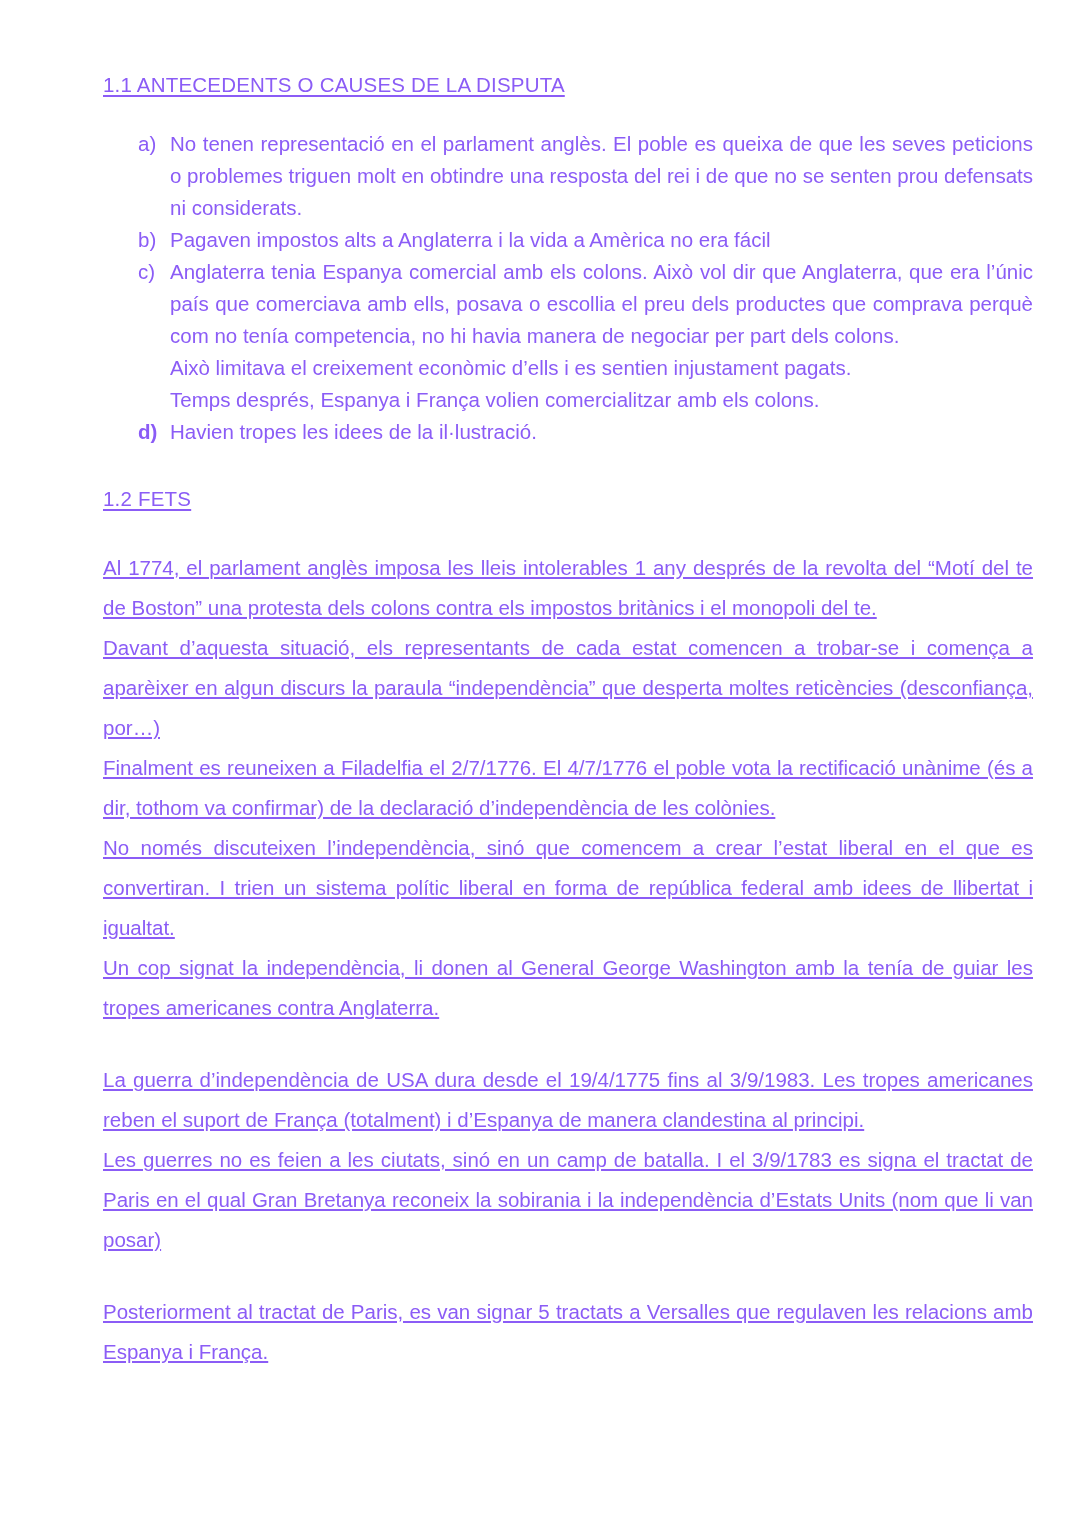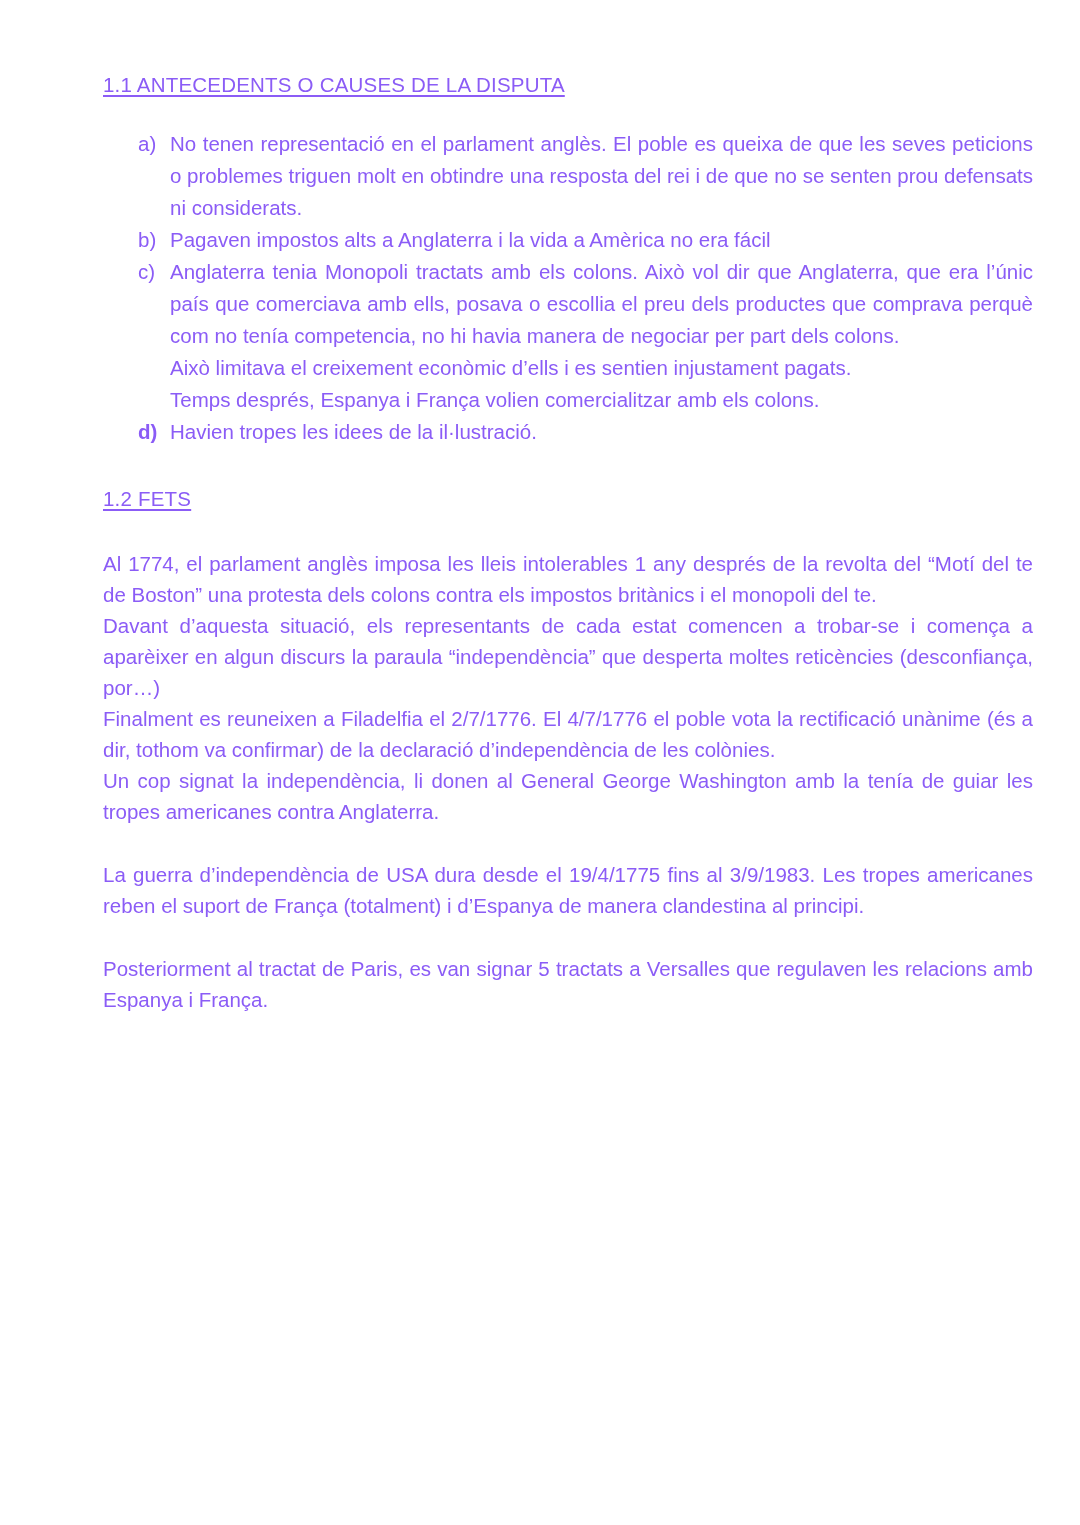--- a/index.html
+++ b/index.html
@@ -78,24 +78,25 @@
 
   .para-block {
     margin-top: 34px;
   }
   .para-block.tight {
     margin-top: 0;
   }
   p.body {
     margin: 0;
     font-size: 20.5px;
-    line-height: 31px;
+    line-height: 40px;
     text-align: justify;
     text-justify: inter-word;
     text-align-last: left;
+    text-decoration: underline;
   }
   .gap-line {
     height: 32px;
   }
   .justify-all {
     text-align: justify;
     text-justify: inter-word;
   }
 </style>
 </head>
@@ -113,47 +114,49 @@
         <b>No tenen representació en el parlament anglès.</b><span> El poble es queixa de que les seves peticions o problemes triguen molt en obtindre una resposta del rei i de que no se senten prou defensats ni considerats.</span>
       </li>
 
       <li>
         <span class="marker">b)</span>
         <b>Pagaven impostos alts a Anglaterra</b><span> i la vida a Amèrica no era fácil</span>
       </li>
 
       <li>
         <span class="marker">c)</span>
-        <b>Anglaterra tenia Monopoli tractats amb els colons.</b><span> Això vol dir que Anglaterra, que era l’únic país que comerciava amb ells, posava o escollia el preu dels productes que comprava perquè com no tenía competencia, no hi havia manera de negociar per part dels colons.</span>
+        <b>Anglaterra tenia Espanya comercial amb els colons.</b><span> Això vol dir que Anglaterra, que era l’únic país que comerciava amb ells, posava o escollia el preu dels productes que comprava perquè com no tenía competencia, no hi havia manera de negociar per part dels colons.</span>
         <span class="sub-line nolast">Això limitava el creixement econòmic d’ells i es sentien injustament pagats.</span>
         <span class="sub-line nolast">Temps després, Espanya i França volien comercialitzar amb els colons.</span>
       </li>
 
       <li class="bold-marker">
         <span class="marker">d)</span>
         <b>Havien tropes les idees de la il·lustració.</b><span></span>
       </li>
 
     </ul>
 
     <div class="para-block" style="margin-top:36px;">
       <div class="section-heading">1.2 FETS</div>
     </div>
 
     <div class="para-block">
       <p class="body justify-all">Al 1774, el parlament anglès imposa les lleis intolerables 1 any després de la revolta del “Motí del te de Boston” una protesta dels colons contra els impostos britànics i el monopoli del te.</p>
       <p class="body justify-all">Davant d’aquesta situació, els representants de cada estat comencen a trobar-se i comença a aparèixer en algun discurs la paraula “independència” que desperta moltes reticències (desconfiança, por…)</p>
       <p class="body justify-all">Finalment es reuneixen a Filadelfia el 2/7/1776. El 4/7/1776 el poble vota la rectificació unànime (és a dir, tothom va confirmar) de la declaració d’independència de les colònies.</p>
+      <p class="body justify-all">No només discuteixen l’independència, sinó que comencem a crear l’estat liberal en el que es convertiran. I trien un sistema polític liberal en forma de república federal amb idees de llibertat i igualtat.</p>
       <p class="body justify-all">Un cop signat la independència, li donen al General George Washington amb la tenía de guiar les tropes americanes contra Anglaterra.</p>
     </div>
 
     <div class="gap-line"></div>
 
     <div class="para-block tight">
       <p class="body justify-all">La guerra d’independència de USA dura desde el 19/4/1775 fins al 3/9/1983. Les tropes americanes reben el suport de França (totalment) i d’Espanya de manera clandestina al principi.</p>
+      <p class="body justify-all">Les guerres no es feien a les ciutats, sinó en un camp de batalla. I el 3/9/1783 es signa el tractat de Paris en el qual Gran Bretanya reconeix la sobirania i la independència d’Estats Units (nom que li van posar)</p>
     </div>
 
     <div class="gap-line"></div>
 
     <div class="para-block tight">
       <p class="body justify-all">Posteriorment al tractat de Paris, es van signar 5 tractats a Versalles que regulaven les relacions amb Espanya i França.</p>
     </div>
 
   </div>
 </div>

